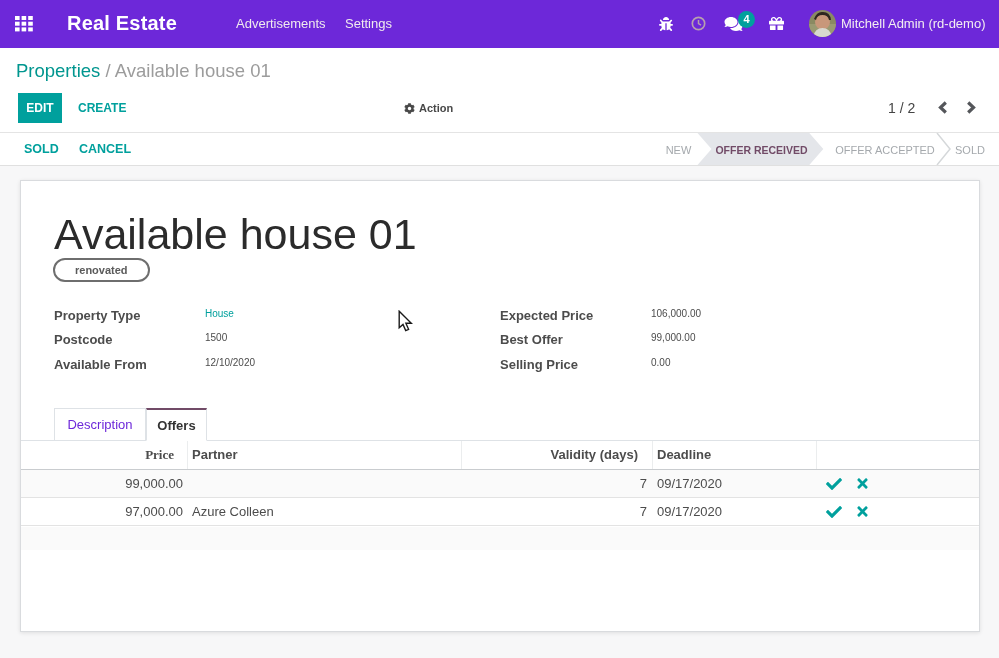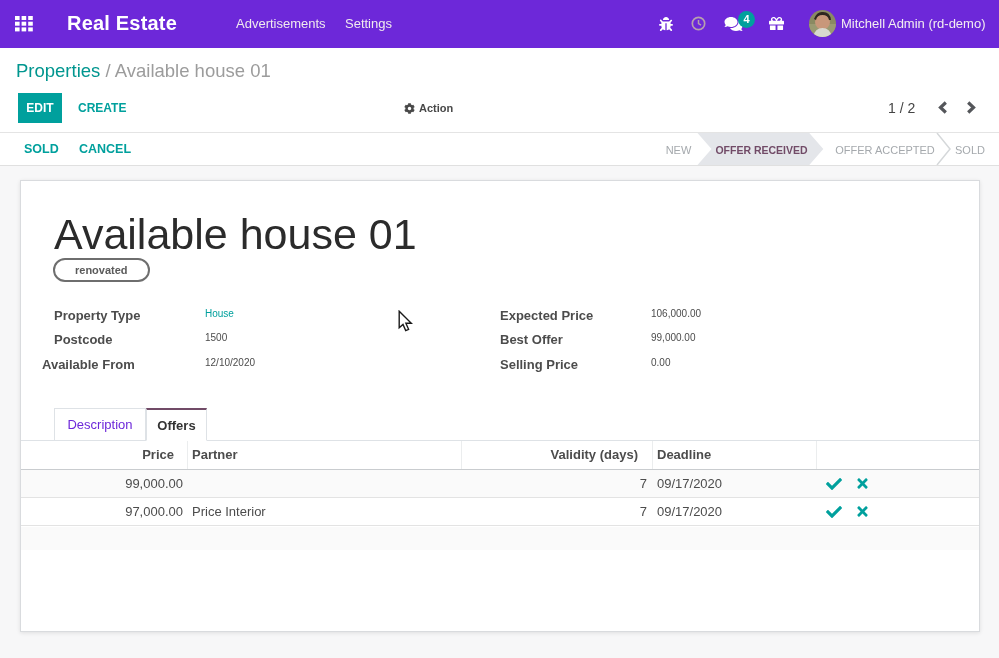--- a/index.html
+++ b/index.html
@@ -132,38 +132,38 @@
 </div>
 
 <div class="sheet">
   <div class="title">Available house 01</div>
   <div class="tag">renovated</div>
 
   <div class="lbl" style="left:33px;top:127px">Property Type</div>
   <div class="val" style="left:184px;top:127px"><a>House</a></div>
   <div class="lbl" style="left:33px;top:151px">Postcode</div>
   <div class="val" style="left:184px;top:151px">1500</div>
-  <div class="lbl" style="left:21px;top:176px">Available From</div>
+  <div class="lbl" style="left:33px;top:176px">Available From</div>
   <div class="val" style="left:184px;top:176px">12/10/2020</div>
 
   <div class="lbl" style="left:479px;top:127px">Expected Price</div>
   <div class="val" style="left:630px;top:127px">106,000.00</div>
   <div class="lbl" style="left:479px;top:151px">Best Offer</div>
   <div class="val" style="left:630px;top:151px">99,000.00</div>
   <div class="lbl" style="left:479px;top:176px">Selling Price</div>
   <div class="val" style="left:630px;top:176px">0.00</div>
 
   <div class="tabs">
     <div class="line"></div>
     <div class="tab" style="left:33px;width:92px">Description</div>
     <div class="tab active" style="left:125px;width:61px">Offers</div>
   </div>
 
   <div class="thead">
-    <div class="th" style="right:805px;">Price</div>
+    <div class="th" style="right:805px;font-family:Liberation Serif, serif;">Price</div>
     <div class="th" style="left:171px">Partner</div>
     <div class="th" style="right:341px">Validity (days)</div>
     <div class="th" style="left:636px">Deadline</div>
     <div class="thsep" style="left:166px"></div>
     <div class="thsep" style="left:440px"></div>
     <div class="thsep" style="left:631px"></div>
     <div class="thsep" style="left:795px"></div>
   </div>
 
   <div class="trow" style="top:289px;background:#fafafa">
@@ -172,21 +172,21 @@
     <div class="td" style="left:636px">09/17/2020</div>
     <svg class="abs" style="left:805px;top:6px" width="16" height="16" viewBox="0 0 512 512">
         <path fill="#00A09D" d="M173.9 439.4l-166.4-166.4c-10-10-10-26.2 0-36.2l36.2-36.2c10-10 26.2-10 36.2 0L192 312.7 432.1 72.6c10-10 26.2-10 36.2 0l36.2 36.2c10 10 10 26.2 0 36.2L210.1 439.4c-10 10-26.2 10-36.2 0z"></path>
       </svg>
     <svg class="abs" style="left:834px;top:6px" width="15" height="15" viewBox="0 0 352 512">
         <path fill="#00A09D" d="M242.7 256l100.1-100.1c12.3-12.3 12.3-32.2 0-44.5l-22.2-22.2c-12.3-12.3-32.2-12.3-44.5 0L176 189.3 75.9 89.2c-12.3-12.3-32.2-12.3-44.5 0L9.2 111.5c-12.3 12.3-12.3 32.2 0 44.5L109.3 256 9.2 356.1c-12.3 12.3-12.3 32.2 0 44.5l22.2 22.2c12.3 12.3 32.2 12.3 44.5 0L176 322.7l100.1 100.1c12.3 12.3 32.2 12.3 44.5 0l22.2-22.2c12.3-12.3 12.3-32.2 0-44.5L242.7 256z"></path>
       </svg>
   </div>
   <div class="trow" style="top:317px;background:#fff">
     <div class="td" style="right:796px">97,000.00</div>
-    <div class="td" style="left:171px">Price Interior</div>
+    <div class="td" style="left:171px">Azure Colleen</div>
     <div class="td" style="right:332px">7</div>
     <div class="td" style="left:636px">09/17/2020</div>
     <svg class="abs" style="left:805px;top:6px" width="16" height="16" viewBox="0 0 512 512">
         <path fill="#00A09D" d="M173.9 439.4l-166.4-166.4c-10-10-10-26.2 0-36.2l36.2-36.2c10-10 26.2-10 36.2 0L192 312.7 432.1 72.6c10-10 26.2-10 36.2 0l36.2 36.2c10 10 10 26.2 0 36.2L210.1 439.4c-10 10-26.2 10-36.2 0z"></path>
       </svg>
     <svg class="abs" style="left:834px;top:6px" width="15" height="15" viewBox="0 0 352 512">
         <path fill="#00A09D" d="M242.7 256l100.1-100.1c12.3-12.3 12.3-32.2 0-44.5l-22.2-22.2c-12.3-12.3-32.2-12.3-44.5 0L176 189.3 75.9 89.2c-12.3-12.3-32.2-12.3-44.5 0L9.2 111.5c-12.3 12.3-12.3 32.2 0 44.5L109.3 256 9.2 356.1c-12.3 12.3-12.3 32.2 0 44.5l22.2 22.2c12.3 12.3 32.2 12.3 44.5 0L176 322.7l100.1 100.1c12.3 12.3 32.2 12.3 44.5 0l22.2-22.2c12.3-12.3 12.3-32.2 0-44.5L242.7 256z"></path>
       </svg>
   </div>
   <div class="abs" style="left:0;top:346px;width:958px;height:23px;background:#fafafa"></div>

